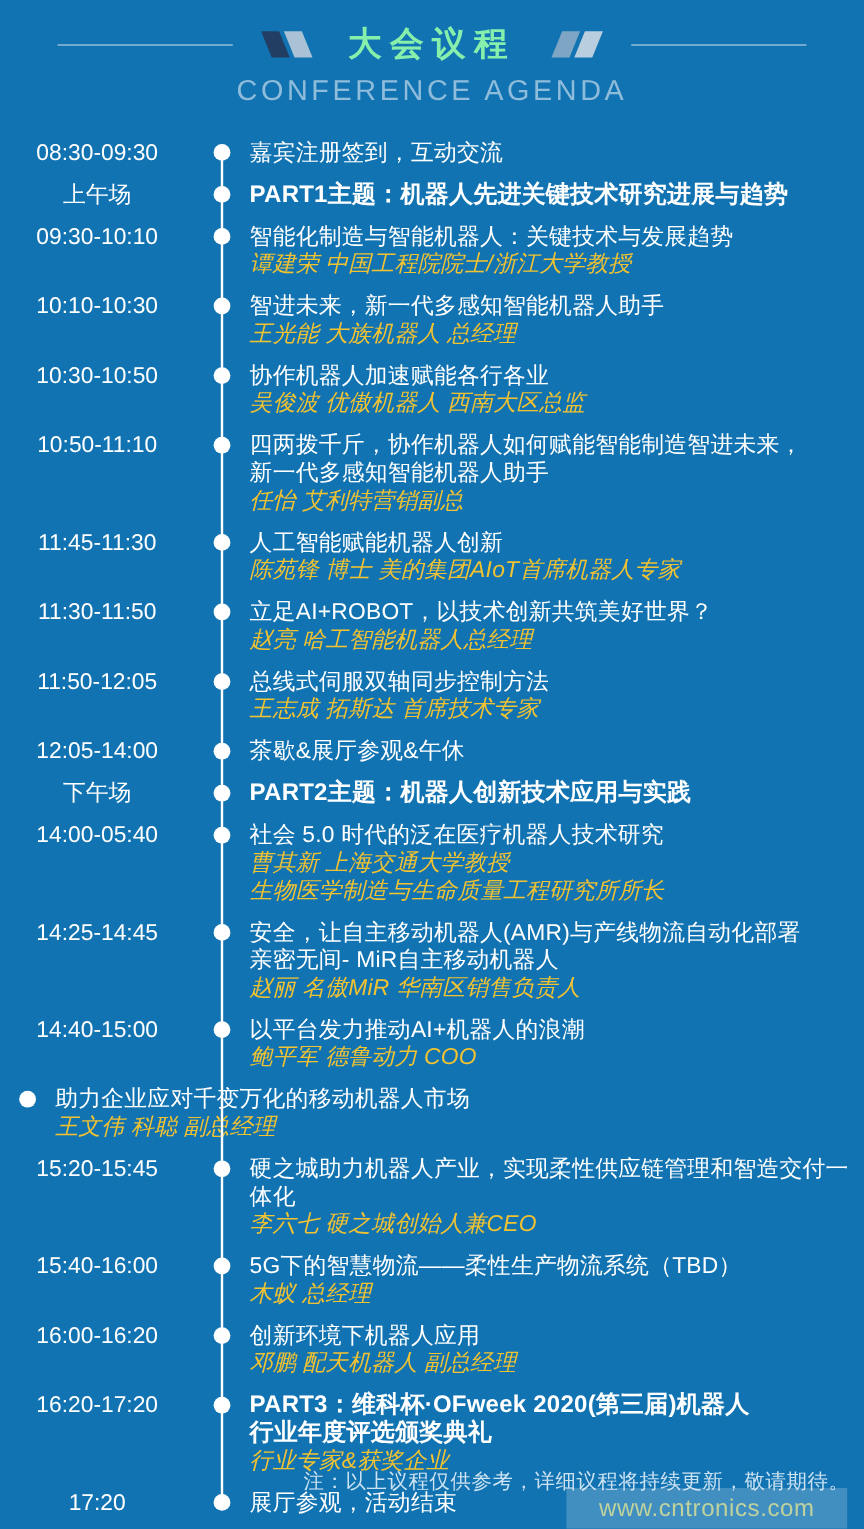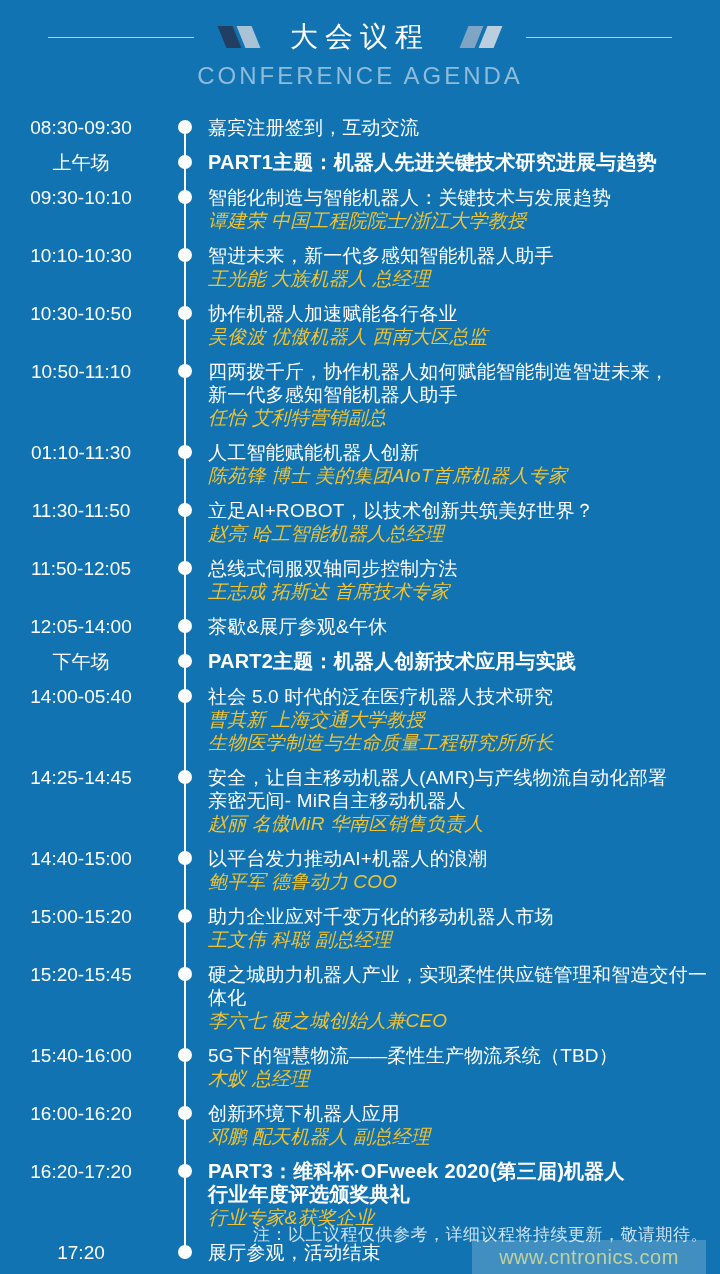--- a/index.html
+++ b/index.html
@@ -14,21 +14,21 @@
   .hr-line{flex:1;height:1px;background:rgba(205,225,240,.85);}
   .slashes{display:flex;margin:0 26px;}
   .slash{width:15px;height:22px;margin:0 2px;}
   .slash.lean-l{transform:skewX(22deg);}
   .slash.lean-r{transform:skewX(-22deg);}
   .c-dark{background:#223f63;}
   .c-mid{background:#a9c2d6;}
   .c-light{background:#7ea6c4;}
   .c-pale{background:#b9cfdf;}
   .header-title{
-    color:#ffffff;font-size:28px;font-weight:400;letter-spacing:7px;
+    color:#86efac;font-size:28px;font-weight:700;letter-spacing:7px;
     margin:0 6px;white-space:nowrap;
   }
   .header-subtitle{
     text-align:center;color:#8fbcdb;font-size:24px;letter-spacing:3px;
     margin-top:8px;font-weight:400;
   }
   
   .agenda{position:relative;margin-top:26px;}
   .timeline-line{
     position:absolute;left:184px;width:2px;top:13px;bottom:10px;
@@ -145,21 +145,21 @@
         <span class="dot"></span>
       </div>
     <div class="content">
       <div class="t">四两拨千斤，协作机器人如何赋能智能制造智进未来，</div>
       <div class="t">新一代多感知智能机器人助手</div>
       <div class="s">任怡 艾利特营销副总</div>
     </div>
   </div>
 
   <div class="row">
-    <div class="time">01:10-11:30</div>
+    <div class="time">11:45-11:30</div>
     <div class="dot-col">
         <span class="dot"></span>
       </div>
     <div class="content">
       <div class="t">人工智能赋能机器人创新</div>
       <div class="s">陈苑锋 博士 美的集团AIoT首席机器人专家</div>
     </div>
   </div>
 
   <div class="row">
@@ -233,21 +233,20 @@
     <div class="dot-col">
         <span class="dot"></span>
       </div>
     <div class="content">
       <div class="t">以平台发力推动AI+机器人的浪潮</div>
       <div class="s">鲍平军 德鲁动力 COO</div>
     </div>
   </div>
 
   <div class="row">
-    <div class="time">15:00-15:20</div>
     <div class="dot-col">
         <span class="dot"></span>
       </div>
     <div class="content">
       <div class="t">助力企业应对千变万化的移动机器人市场</div>
       <div class="s">王文伟 科聪 副总经理</div>
     </div>
   </div>
 
   <div class="row">

